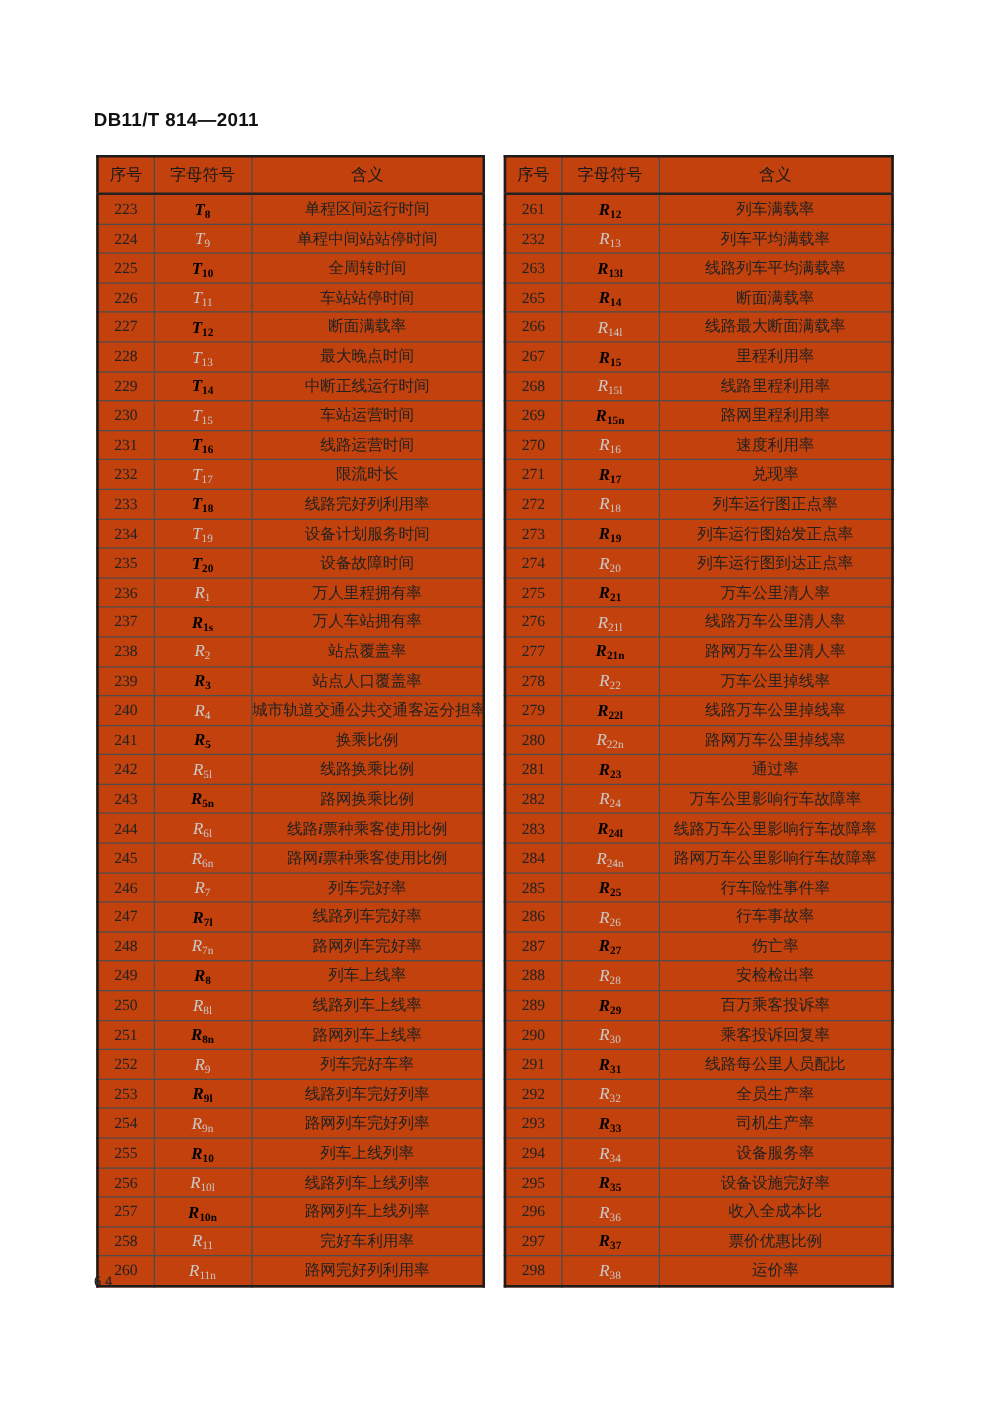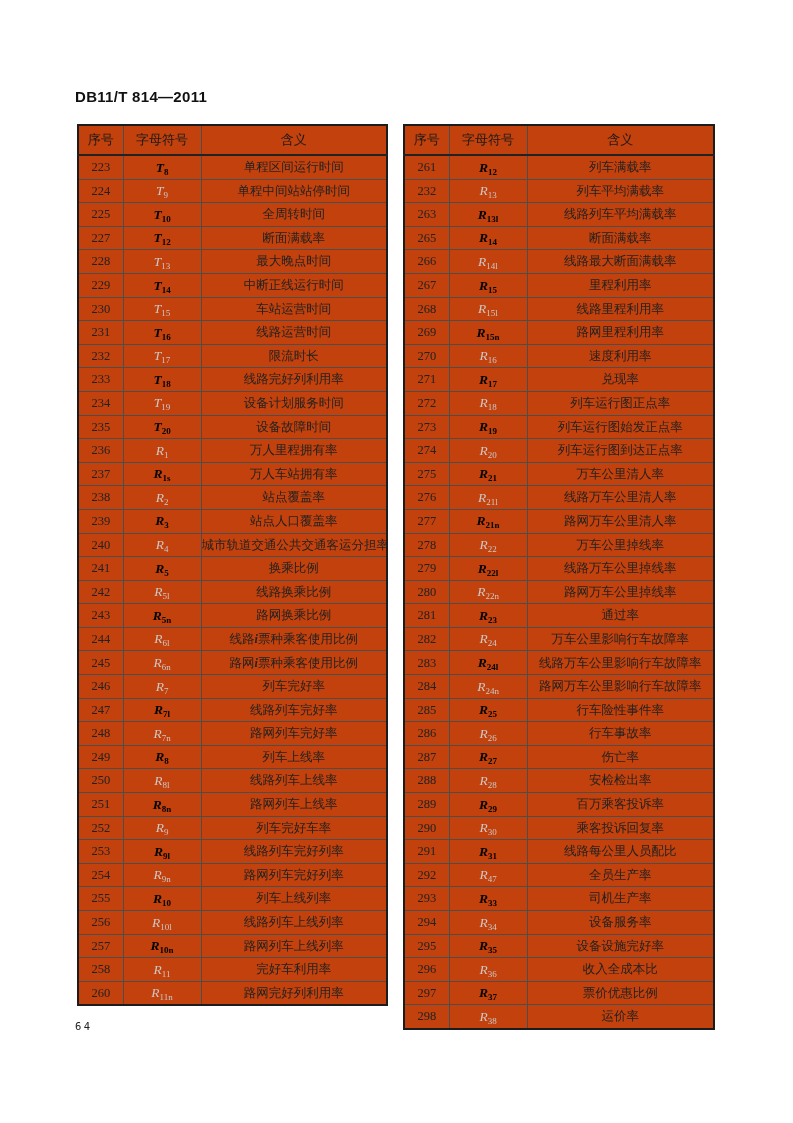--- a/index.html
+++ b/index.html
@@ -87,20 +87,25 @@
           <td class="c-no">224</td>
           <td class="c-sym faint"><i>T</i><sub>9</sub></td>
           <td class="c-mean">单程中间站站停时间</td>
         </tr>
         <tr>
           <td class="c-no">225</td>
           <td class="c-sym"><i>T</i><sub>10</sub></td>
           <td class="c-mean">全周转时间</td>
         </tr>
         <tr>
+          <td class="c-no">226</td>
+          <td class="c-sym faint"><i>T</i><sub>11</sub></td>
+          <td class="c-mean">车站站停时间</td>
+        </tr>
+        <tr>
           <td class="c-no">227</td>
           <td class="c-sym"><i>T</i><sub>12</sub></td>
           <td class="c-mean">断面满载率</td>
         </tr>
         <tr>
           <td class="c-no">228</td>
           <td class="c-sym faint"><i>T</i><sub>13</sub></td>
           <td class="c-mean">最大晚点时间</td>
         </tr>
         <tr>
@@ -420,21 +425,21 @@
           <td class="c-sym faint"><i>R</i><sub>30</sub></td>
           <td class="c-mean">乘客投诉回复率</td>
         </tr>
         <tr>
           <td class="c-no">291</td>
           <td class="c-sym"><i>R</i><sub>31</sub></td>
           <td class="c-mean">线路每公里人员配比</td>
         </tr>
         <tr>
           <td class="c-no">292</td>
-          <td class="c-sym faint"><i>R</i><sub>47</sub></td>
+          <td class="c-sym faint"><i>R</i><sub>32</sub></td>
           <td class="c-mean">全员生产率</td>
         </tr>
         <tr>
           <td class="c-no">293</td>
           <td class="c-sym"><i>R</i><sub>33</sub></td>
           <td class="c-mean">司机生产率</td>
         </tr>
         <tr>
           <td class="c-no">294</td>
           <td class="c-sym faint"><i>R</i><sub>34</sub></td>

